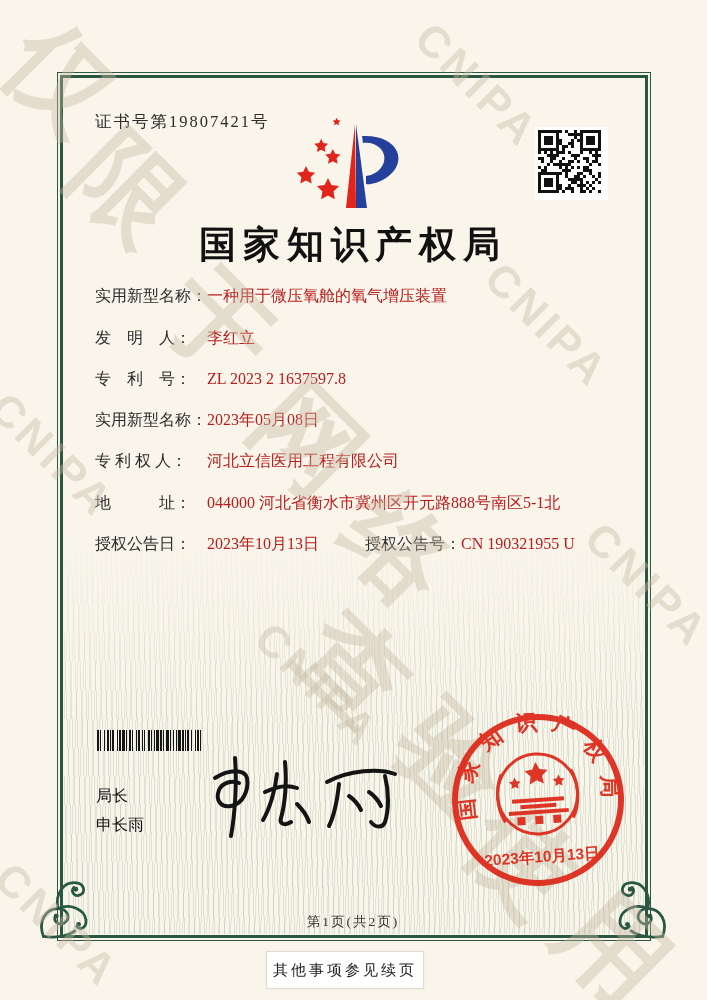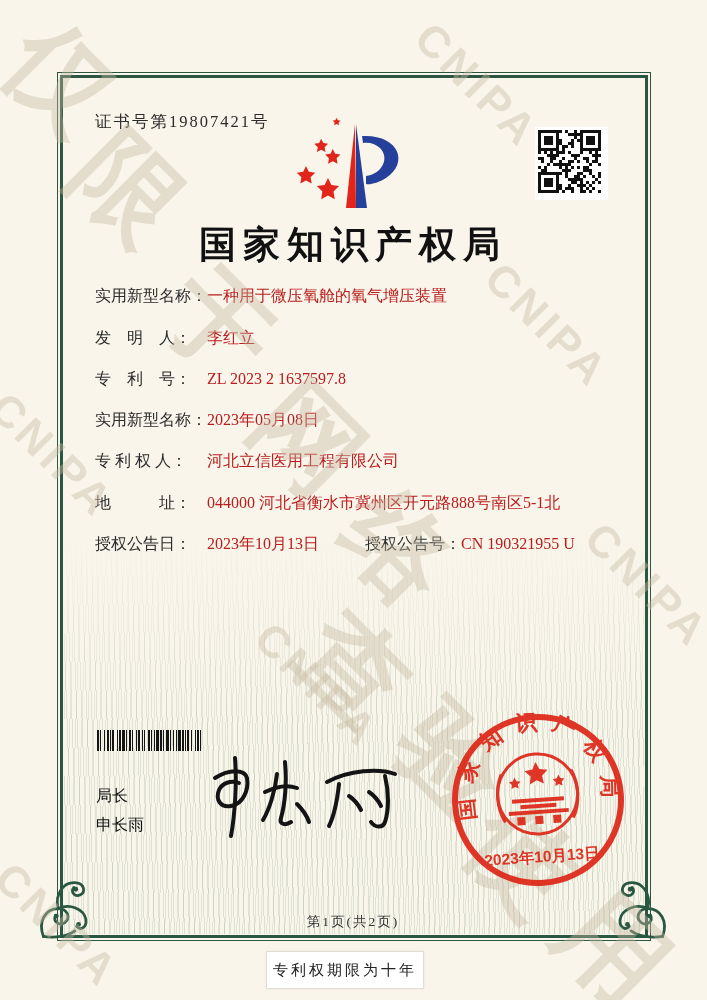--- a/index.html
+++ b/index.html
@@ -455,13 +455,13 @@
       <rect x="84" y="104" width="8" height="8" fill="#dd2516"></rect>
       <rect x="102" y="104" width="8" height="8" fill="#dd2516"></rect>
       <path d="M53,60 C46,74 46,94 54,108" fill="none" stroke="#dd2516" stroke-width="3"></path>
       <path d="M123,60 C130,74 130,94 122,108" fill="none" stroke="#dd2516" stroke-width="3"></path>
     </g>
     <text x="88" y="150" text-anchor="middle" font-size="15.5" font-weight="bold" fill="#dd2516" font-family="'Liberation Sans','DejaVu Sans',sans-serif">2023年10月13日</text>
   </g>
 </svg>
 
 <div class="page-num">第1页(共2页)</div>
-<div class="note-box">专利权期限为十年</div>
+<div class="note-box">其他事项参见续页</div>
 
 </body></html>

